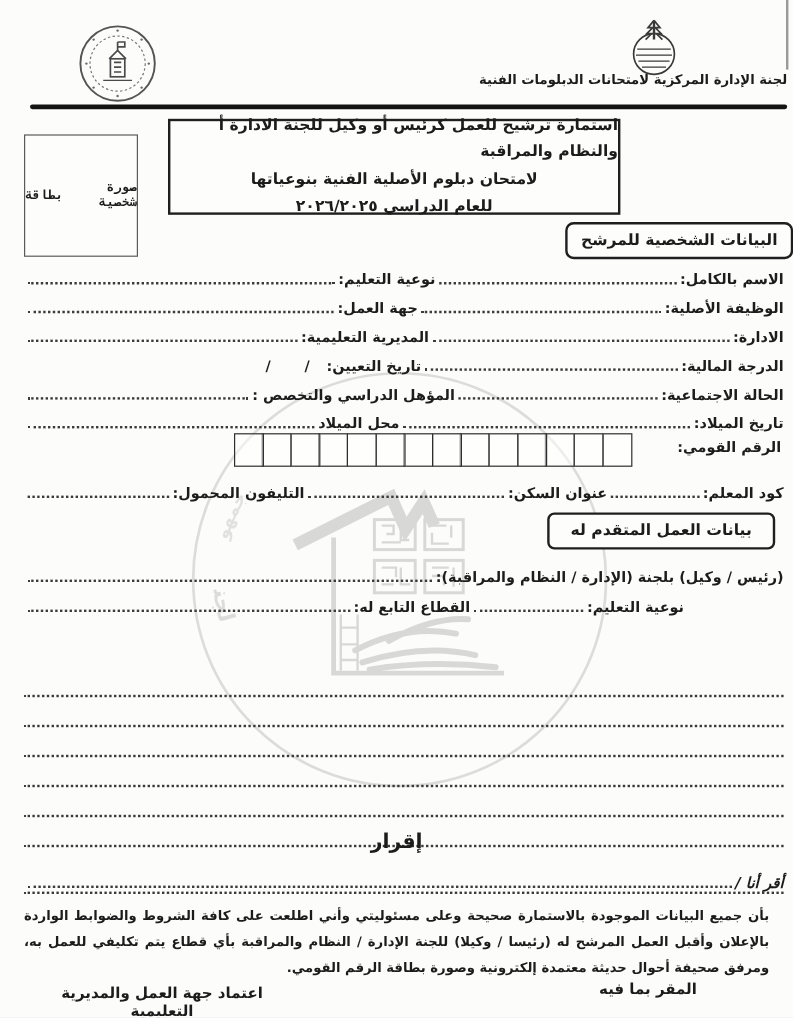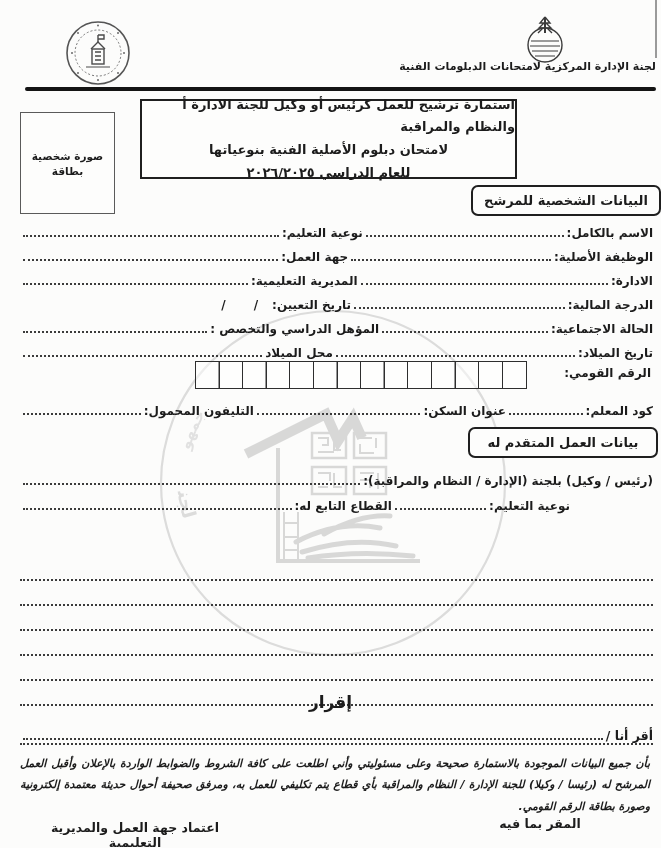--- a/index.html
+++ b/index.html
@@ -22,69 +22,69 @@
   .eagle{position:absolute;left:520px;top:14px;}
   .org-name{
     position:absolute;right:5px;top:60px;width:230px;
     font-size:11px;text-align:left;white-space:nowrap;
   }
   .hrule{position:absolute;left:25px;right:5px;top:87px;height:3.5px;background:#141414;border-radius:2px;}
   .edge-line{position:absolute;left:655px;top:0;width:1.5px;height:58px;background:#9a9a9a;}
   
   .photo-box{
     position:absolute;left:20px;top:112px;width:93px;height:100px;
-    border:1.2px solid #5a5a5a;display:flex;flex-direction:column;
+    border:1.2px solid #5a5a5a;display:flex;flex-direction:row;
     align-items:center;justify-content:center;gap:3px;
-    font-size:10.5px;background:#fdfdfc;
+    font-size:10.5px;background:#fdfdfc;font-family:Liberation Mono, monospace;
   }
   .title-box{
     position:absolute;left:140px;top:99px;width:373px;height:76px;
     border:2px solid #1f1f1f;background:#fdfdfc;
     display:flex;flex-direction:column;align-items:center;justify-content:center;
     font-size:13px;line-height:1.75;text-align:right;
   }
   
   .sec-box{
     position:absolute;height:27px;border:2.2px solid #1f1f1f;border-radius:7px;
     display:flex;align-items:center;justify-content:center;
     font-size:13px;background:#fdfdfc;z-index:2;
   }
   #sec-personal{left:455px;top:185px;width:186px;margin-left:16px;}
-  #sec-job{left:468px;top:427px;width:186px;}
+  #sec-job{left:456px;top:427px;width:186px;border-radius:6px;}
   #sec-exp{left:458px;top:523px;width:183px;}
   
   .row{
     position:absolute;left:20px;right:8px;height:22px;
     display:flex;align-items:flex-end;direction:rtl;
     font-size:12px;z-index:1;white-space:nowrap;
   }
   .lbl{white-space:nowrap;}
   .dots{flex:1;border-bottom:2px dotted #3b3b3b;margin:0 3px 3px 3px;height:2px;}
   .nodots{flex:1;}
   .slash{margin:0 14px;}
   #row1{top:218px;} #row2{top:242px;} #row3{top:266px;}
   #row4{top:290px;} #row5{top:314px;} #row6{top:338px;}
   #row-teacher{top:396px;}
   #row-job1{top:466px;} #row-job2{top:491px;right:91px;}
-  #row-aqr{top:721px;font-size:12.5px;}
+  #row-aqr{top:721px;font-size:12.5px;font-style:italic;}
   .nid-label{position:absolute;right:10px;top:366px;font-size:12px;z-index:1;}
   .nid-boxes{position:absolute;left:196px;top:361px;display:flex;z-index:1;}
   .idbox{width:23px;height:26px;border:1.4px solid #2e2e2e;margin-left:-1.4px;background:rgba(255,255,255,.5);}
   
   .exp-lines{position:absolute;left:20px;right:8px;top:556px;z-index:1;}
   .exp-line{height:23px;border-bottom:2px dotted #3b3b3b;}
   
   .decl-title{
     position:absolute;left:0;right:0;top:692px;text-align:center;
     font-size:17px;z-index:1;
   }
   .full-dotted{position:absolute;left:20px;right:8px;top:731px;height:12px;border-bottom:2px dotted #3b3b3b;z-index:1;}
   .decl-body{
-    position:absolute;left:20px;right:11px;top:753px;
-    font-size:11px;line-height:1.95;text-align:justify;z-index:1;font-style:italic;
+    position:absolute;left:20px;right:20px;top:753px;
+    font-size:11px;line-height:1.95;text-align:justify;z-index:1;
   }
   .foot-right{position:absolute;left:495px;top:816px;width:90px;text-align:center;font-size:12.5px;z-index:1;}
   .foot-left{position:absolute;left:40px;top:820px;width:190px;text-align:center;font-size:12.5px;z-index:1;}
   
   .watermark{position:absolute;left:128px;top:298px;z-index:0;opacity:.32;}
 </style>
 </head>
 <body>
 
 <div class="page">

